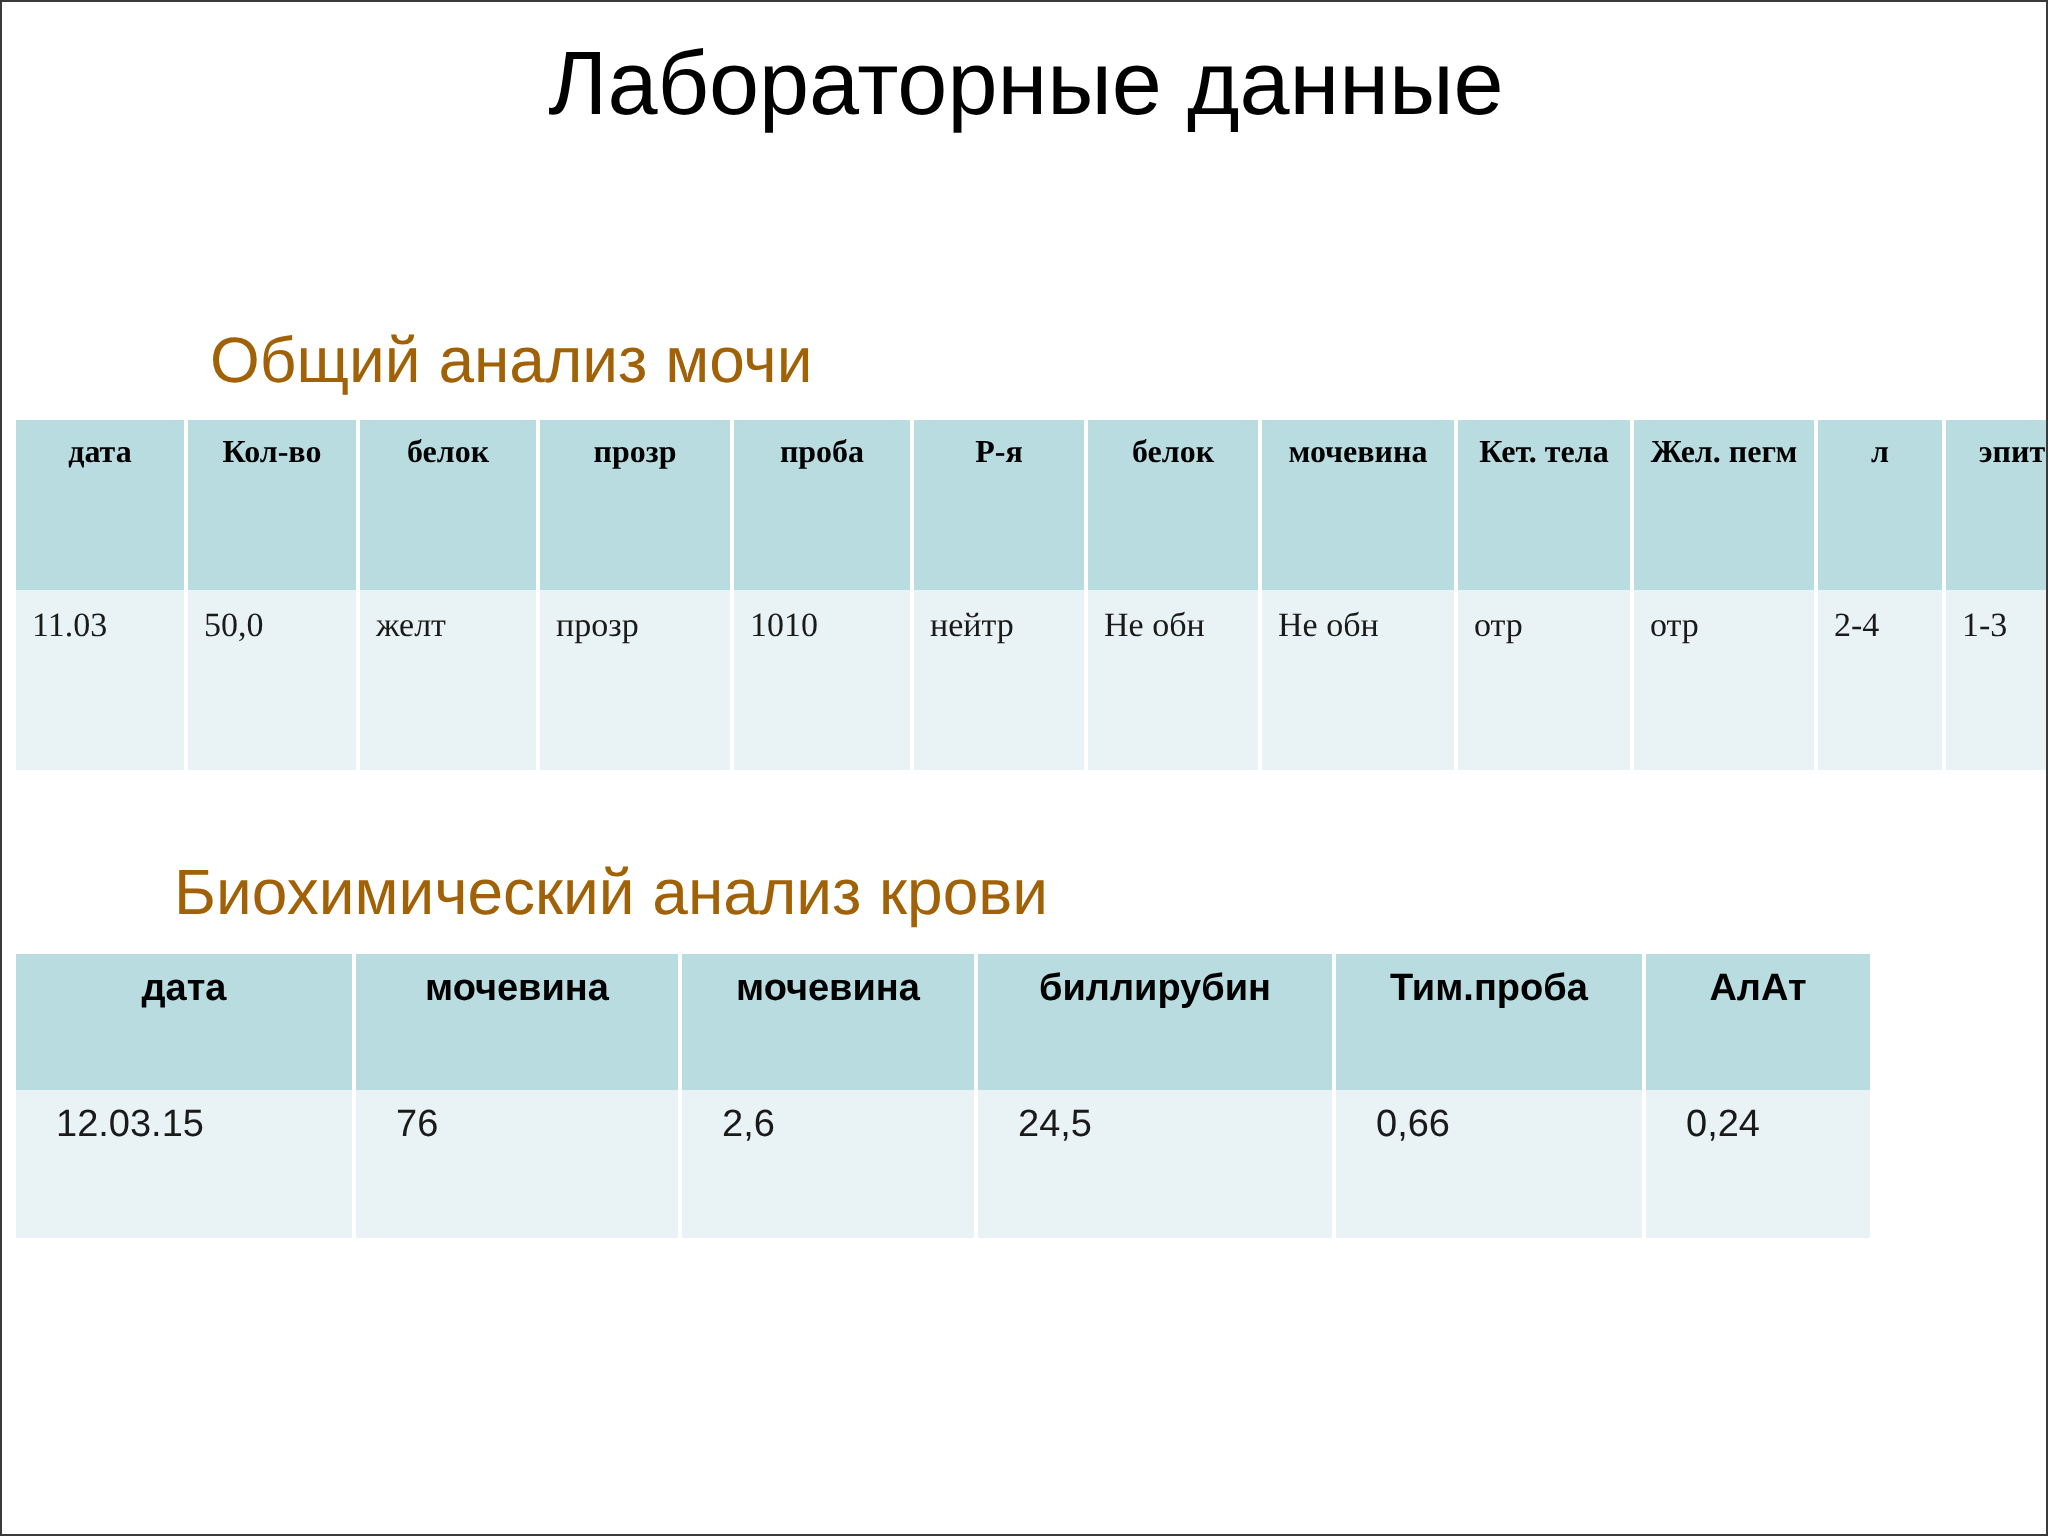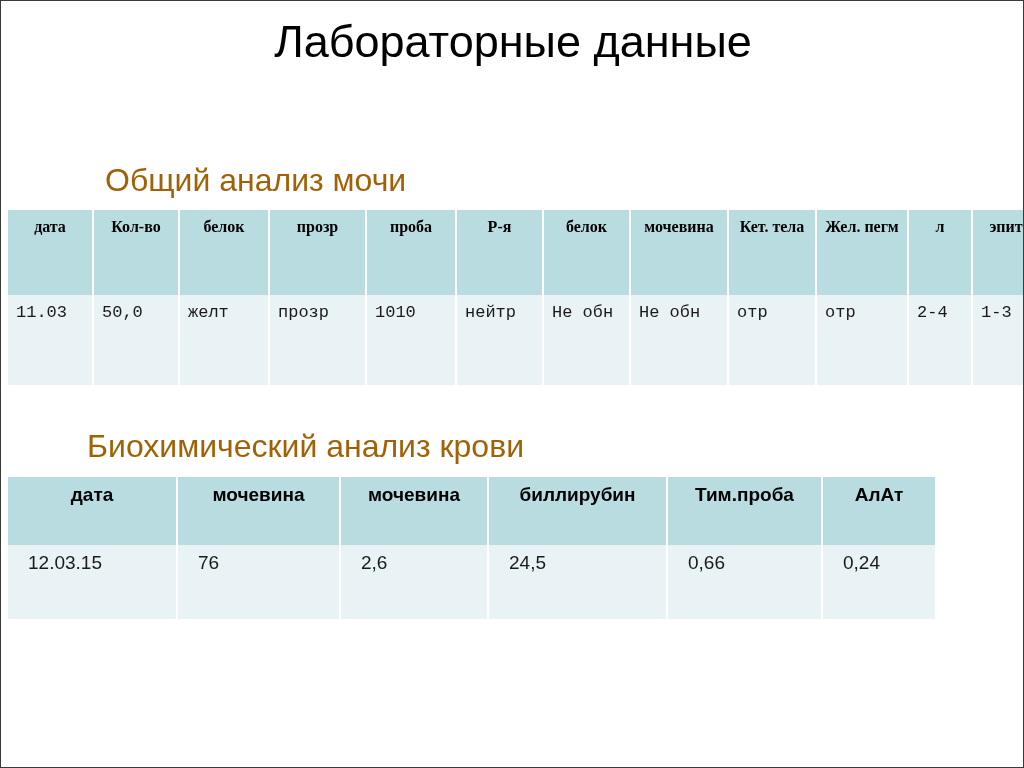--- a/index.html
+++ b/index.html
@@ -80,21 +80,21 @@
   }
   #table-urine thead th {
     height: 85px;
     font-family: "Liberation Serif", serif;
     font-weight: bold;
     font-size: 16px;
     line-height: 21px;
   }
   #table-urine tbody td {
     height: 90px;
-    font-family: Liberation Mono, monospace;
+    font-family: Liberation Serif, serif;
     font-weight: normal;
     font-size: 17px;
     line-height: 23px;
   }
 
   
   #table-blood {
     left: 5px;
     top: 476px;
     width: 925px;

